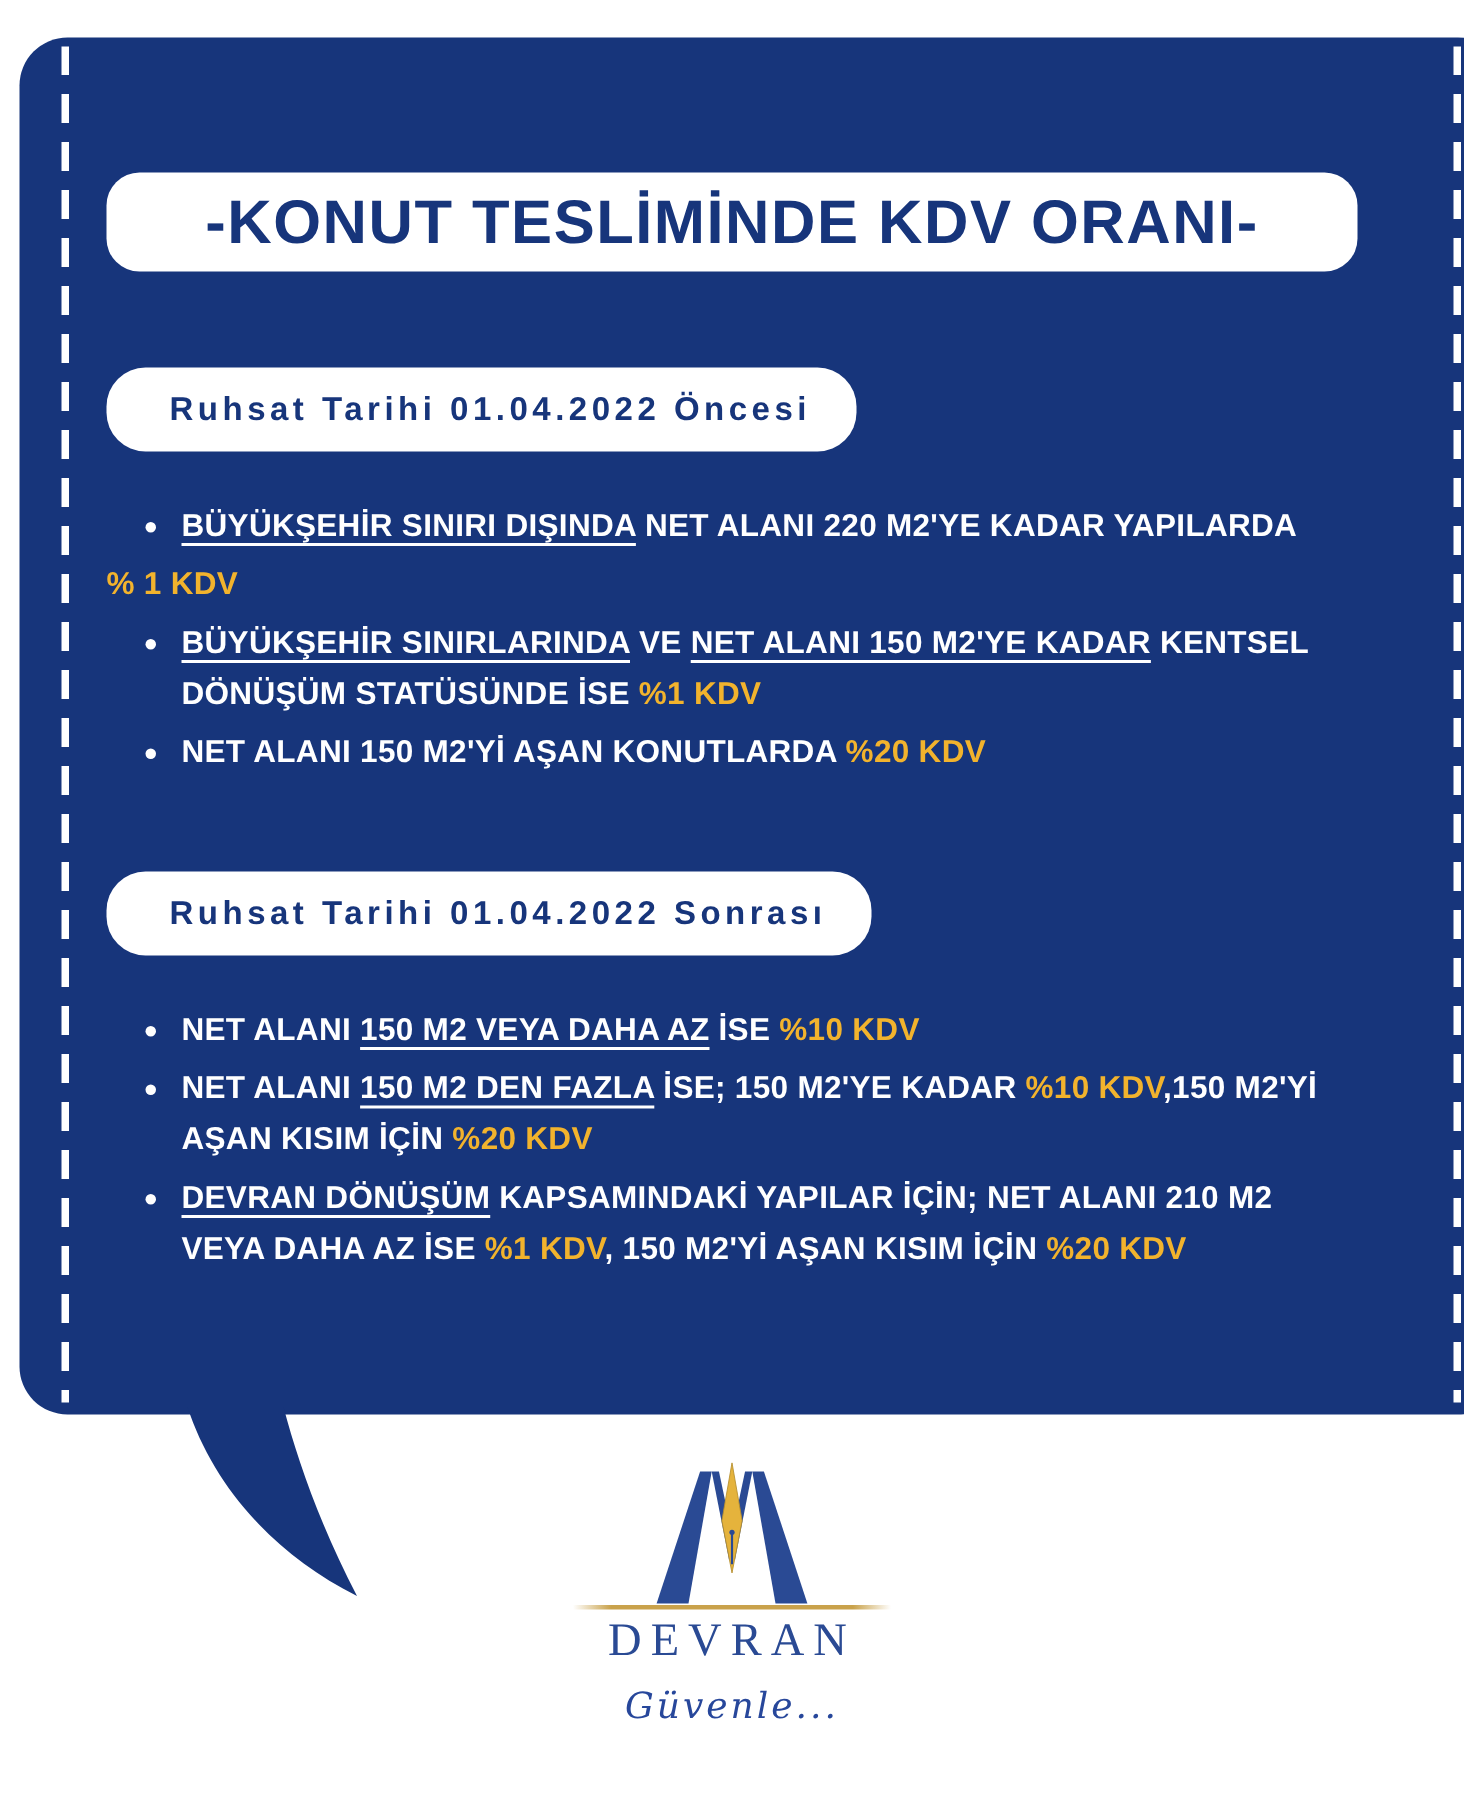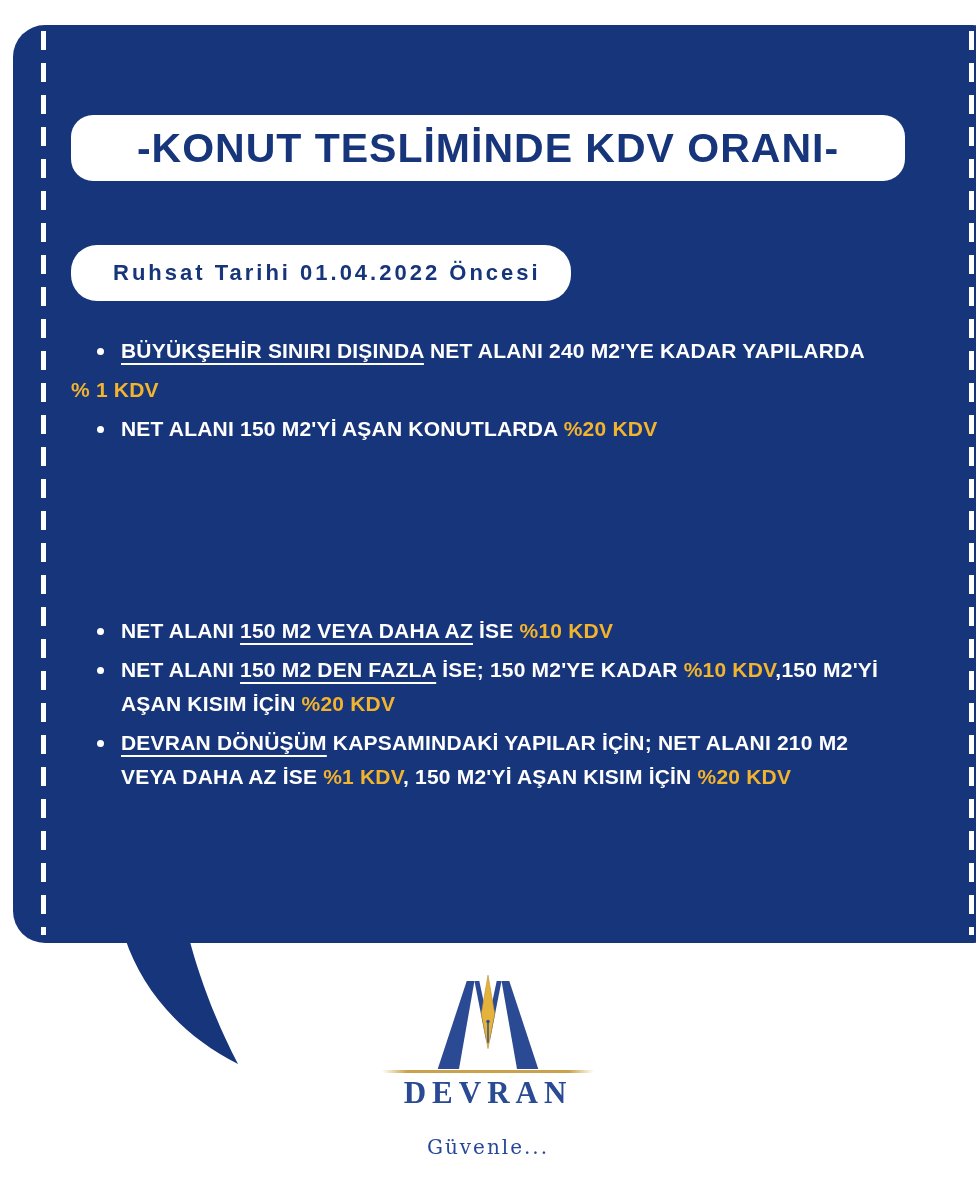--- a/index.html
+++ b/index.html
@@ -30,51 +30,55 @@
   .seg-y{color:var(--yellow,#F2B32D);}
   .seg-u{text-decoration:underline;text-underline-offset:5px;text-decoration-thickness:2px;}
 
   .tail{position:absolute;left:110px;top:938px;width:140px;height:130px;}
   .tail path{fill:var(--navy,#17357B);}
 
   .logo{position:absolute;left:0;right:0;top:975px;text-align:center;}
   .monogram{width:116px;height:97px;display:block;margin:0 auto;}
   .divider{width:212px;height:3px;margin:-2px auto 2px;
            background:linear-gradient(90deg,rgba(201,162,75,0) 0%,var(--gold,#C9A24B) 12%,var(--gold,#C9A24B) 88%,rgba(201,162,75,0) 100%);}
-  .brand{font-family:"Liberation Serif",serif;font-weight:700;font-size:31px;letter-spacing:6px;
+  .brand{font-family:"Liberation Serif",serif;font-weight:400;font-size:31px;letter-spacing:6px;
          color:var(--logo-blue,#2A4A94);}
   .brand-sub{font-size:13px;font-weight:700;letter-spacing:1px;color:var(--subtitle-gold,#EFAA1C);margin-top:3px;}
-  .brand-tag{font-family:"DejaVu Serif",serif;font-size:20px;letter-spacing:2px;
-             color:var(--tagline-blue,#27479B);margin-top:24px;}
+  .brand-tag{font-family:"DejaVu Serif",serif;font-style:italic;font-size:24px;letter-spacing:2px;
+             color:var(--tagline-blue,#27479B);margin-top:12px;}
 </style>
 </head>
 <body>
 
 <div class="canvas">
 
   <div class="bubble">
     <div class="dash dash-left"></div>
     <div class="dash dash-right"></div>
 
     <div class="title-bar">
       <span>-KONUT TESLİMİNDE KDV ORANI-</span>
     </div>
 
     <section class="sec sec1">
       <div class="pill">
         <span>Ruhsat Tarihi 01.04.2022 Öncesi</span>
       </div>
       <div class="list">
-          <div class="li"><span class="dot"></span><span class="seg-u">BÜYÜKŞEHİR SINIRI DIŞINDA</span><span class=""> NET ALANI 240 M2'YE KADAR YAPILARDA</span></div>
+          <div class="li"><span class="dot"></span><span class="seg-u">BÜYÜKŞEHİR SINIRI DIŞINDA</span><span class=""> NET ALANI 220 M2'YE KADAR YAPILARDA</span></div>
           <div class="li outdent"><span class="seg-y ">% 1 KDV</span></div>
+          <div class="li"><span class="dot"></span><span class="seg-u">BÜYÜKŞEHİR SINIRLARINDA</span><span class=""> VE </span><span class="seg-u">NET ALANI 150 M2'YE KADAR</span><span class=""> KENTSEL</span><br><span class="">DÖNÜŞÜM STATÜSÜNDE İSE </span><span class="seg-y ">%1 KDV</span></div>
           <div class="li"><span class="dot"></span><span class="">NET ALANI 150 M2'Yİ AŞAN KONUTLARDA </span><span class="seg-y ">%20 KDV</span></div>
         </div>
     </section>
 
     <section class="sec sec2">
+      <div class="pill">
+        <span>Ruhsat Tarihi 01.04.2022 Sonrası</span>
+      </div>
       <div class="list">
           <div class="li"><span class="dot"></span><span class="">NET ALANI </span><span class="seg-u">150 M2 VEYA DAHA AZ</span><span class=""> İSE </span><span class="seg-y ">%10 KDV</span></div>
           <div class="li"><span class="dot"></span><span class="">NET ALANI </span><span class="seg-u">150 M2 DEN FAZLA</span><span class=""> İSE; 150 M2'YE KADAR </span><span class="seg-y ">%10 KDV</span><span class="">,150 M2'Yİ</span><br><span class="">AŞAN KISIM İÇİN </span><span class="seg-y ">%20 KDV</span></div>
           <div class="li"><span class="dot"></span><span class="seg-u">DEVRAN DÖNÜŞÜM</span><span class=""> KAPSAMINDAKİ YAPILAR İÇİN; NET ALANI 210 M2</span><br><span class="">VEYA DAHA AZ İSE </span><span class="seg-y ">%1 KDV</span><span class="">, 150 M2'Yİ AŞAN KISIM İÇİN </span><span class="seg-y ">%20 KDV</span></div>
         </div>
     </section>
   </div>
 
   <svg class="tail" viewBox="0 0 140 130" aria-hidden="true">
     <path d="M15 0 C32 52 72 98 128 126 C103 78 88 34 79 0 Z"></path>

